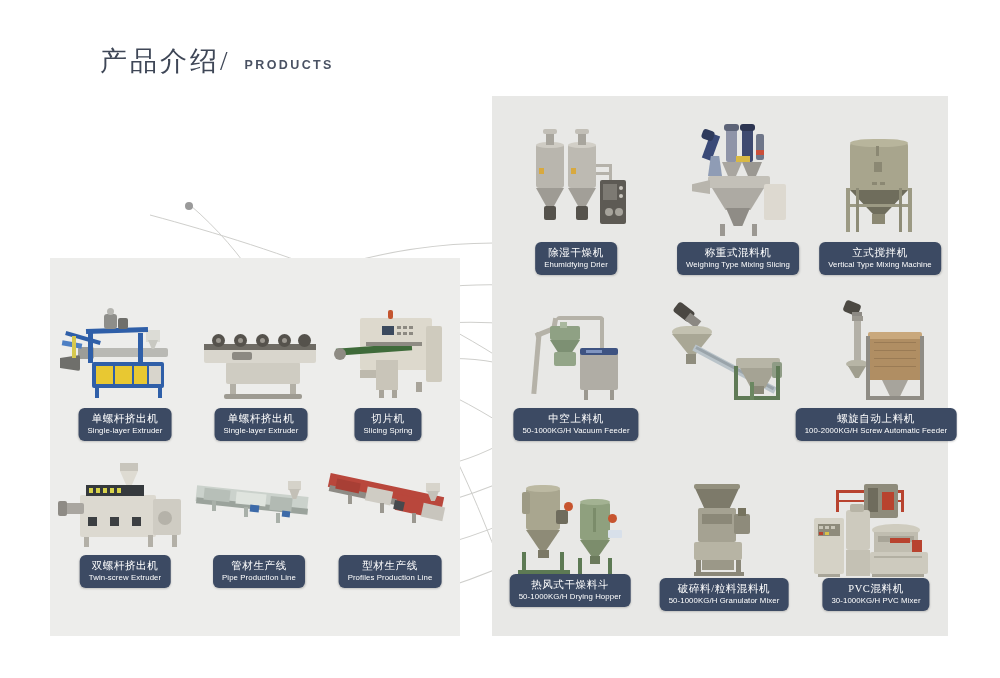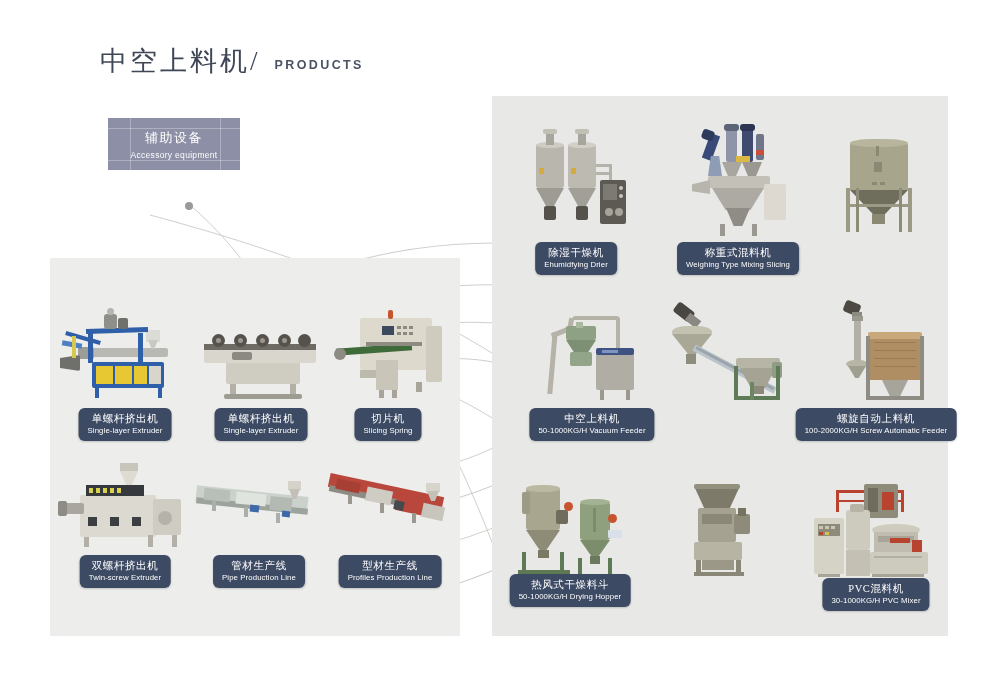--- a/index.html
+++ b/index.html
@@ -88,34 +88,24 @@
     <g fill="#9a9a9a">
       <circle cx="189" cy="206" r="4"></circle>
       <circle cx="355" cy="291" r="5"></circle>
       <circle cx="319" cy="592" r="4"></circle>
       <circle cx="661" cy="466" r="4"></circle>
       <circle cx="937" cy="201" r="3"></circle>
     </g>
   </svg>
 
   <div id="header">
-    <div id="title-cn">中空上料机/</div>
+    <div id="title-cn">产品介绍/</div>
     <div id="title-en">PRODUCTS</div>
   </div>
 
-  <div id="cat-tag">
-    <div class="gl v" style="left:22px"></div>
-    <div class="gl v" style="left:112px"></div>
-    <div class="gl h" style="top:10px"></div>
-    <div class="gl h" style="top:42px"></div>
-    <div id="cat-txt">
-      <div id="cat-cn">辅助设备</div>
-      <div id="cat-en">Accessory equipment</div>
-    </div>
-  </div>
 
   <div class="panel" id="panel-left"></div>
 
   <div class="cell" style="left:60px; top:300px; width:130px; height:140px;">
     <div class="shot" style="height:105px">
 
       <div class="m rr" style="left:32px; top:62px; width:72px; height:26px; background:#2f5fa8;"></div>
       <div class="m" style="left:36px; top:66px; width:17px; height:18px; background:#e8c832;"></div>
       <div class="m" style="left:55px; top:66px; width:17px; height:18px; background:#e8c832;"></div>
       <div class="m" style="left:74px; top:66px; width:13px; height:18px; background:#e8c832;"></div>
@@ -394,23 +384,27 @@
       <div class="m" style="left:26px; top:66px; width:58px; height:28px; background:#6f6d5c;
            clip-path:polygon(0 0,100% 0,54% 100%,46% 100%)"></div>
       <div class="m" style="left:48px; top:90px; width:13px; height:10px; background:#8b8873;"></div>
 
       <div class="m" style="left:22px; top:64px; width:4px; height:44px; background:#9c9a84;"></div>
       <div class="m" style="left:84px; top:64px; width:4px; height:44px; background:#9c9a84;"></div>
       <div class="m" style="left:22px; top:80px; width:66px; height:3px; background:#9c9a84;"></div>
       <div class="m" style="left:32px; top:64px; width:3px; height:44px; background:#8e8c77;"></div>
       <div class="m" style="left:75px; top:64px; width:3px; height:44px; background:#8e8c77;"></div>
     </div>
-  </div>
-
-  <div class="cell" style="left:520px; top:296px; width:112px; height:144px;margin-left:16px;">
+    <div class="cap" style="top:118px">
+      <div class="cn">立式搅拌机</div>
+      <div class="en">Vertical Type Mixing Machine</div>
+    </div>
+  </div>
+
+  <div class="cell" style="left:520px; top:296px; width:112px; height:144px;">
     <div class="shot" style="height:112px">
 
       <div class="m" style="left:36px; top:20px; width:48px; height:4px; background:#b5b2a8; border-radius:4px 4px 0 0"></div>
       <div class="m" style="left:32px; top:22px; width:5px; height:14px; background:#b5b2a8; transform:rotate(10deg)"></div>
       <div class="m" style="left:80px; top:22px; width:4px; height:42px; background:#b5b2a8;"></div>
       <div class="m" style="left:14px; top:36px; width:5px; height:62px; background:#b5b2a8; transform:rotate(5deg)"></div>
       <div class="m" style="left:15px; top:34px; width:18px; height:5px; background:#b5b2a8; transform:rotate(-22deg)"></div>
 
       <div class="m" style="left:30px; top:30px; width:30px; height:14px; background:#8fa184; border-radius:2px"></div>
       <div class="m" style="left:30px; top:44px; width:30px; height:14px; background:#7d9073;
@@ -539,20 +533,24 @@
       <div class="m" style="left:66px; top:40px; width:16px; height:20px; background:#8e8b7b; border-radius:2px"></div>
       <div class="m" style="left:70px; top:34px; width:8px; height:8px; background:#76735f;"></div>
 
       <div class="m" style="left:26px; top:68px; width:48px; height:18px; background:#b7b4a4; border-radius:2px"></div>
       <div class="m" style="left:34px; top:86px; width:32px; height:10px; background:#9b9888;"></div>
 
       <div class="m" style="left:28px; top:86px; width:5px; height:16px; background:#8a8778;"></div>
       <div class="m" style="left:68px; top:86px; width:5px; height:16px; background:#8a8778;"></div>
       <div class="m" style="left:26px; top:98px; width:50px; height:4px; background:#8a8778;"></div>
     </div>
+    <div class="cap" style="top:104px">
+      <div class="cn">破碎料/粒料混料机</div>
+      <div class="en">50-1000KG/H  Granulator Mixer</div>
+    </div>
   </div>
 
   <div class="cell" style="left:806px; top:474px; width:140px; height:132px;">
     <div class="shot" style="height:108px">
 
       <div class="m" style="left:30px; top:16px; width:68px; height:3px; background:#b8432f;"></div>
       <div class="m" style="left:30px; top:16px; width:3px; height:22px; background:#b8432f;"></div>
       <div class="m" style="left:95px; top:16px; width:3px; height:22px; background:#b8432f;"></div>
       <div class="m" style="left:30px; top:26px; width:68px; height:2px; background:#b8432f;"></div>
 

